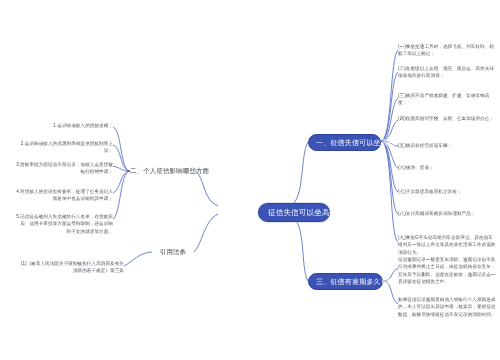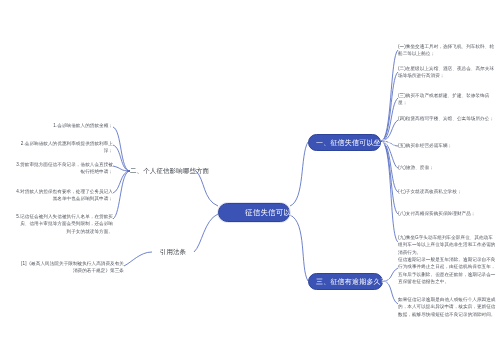--- a/index.html
+++ b/index.html
@@ -29,23 +29,24 @@
     font-size:7px;
     line-height:11px;
     text-align:center;
     white-space:nowrap;
     padding:2px 7px;
     box-sizing:border-box;
     letter-spacing:.2px;
   }
   .node-root{
     font-size:7.5px;
-    padding:3px 26px;
+    padding:3px 9px;
     border-radius:10px;
     box-shadow:0 0 0 1px rgba(59,83,181,.15);
+    margin-left:40px;
   }
   .node-plain{
     position:absolute;
     color:#33383f;
     font-size:6.5px;
     line-height:10px;
     white-space:nowrap;
     letter-spacing:.1px;
   }
   .leaf{

